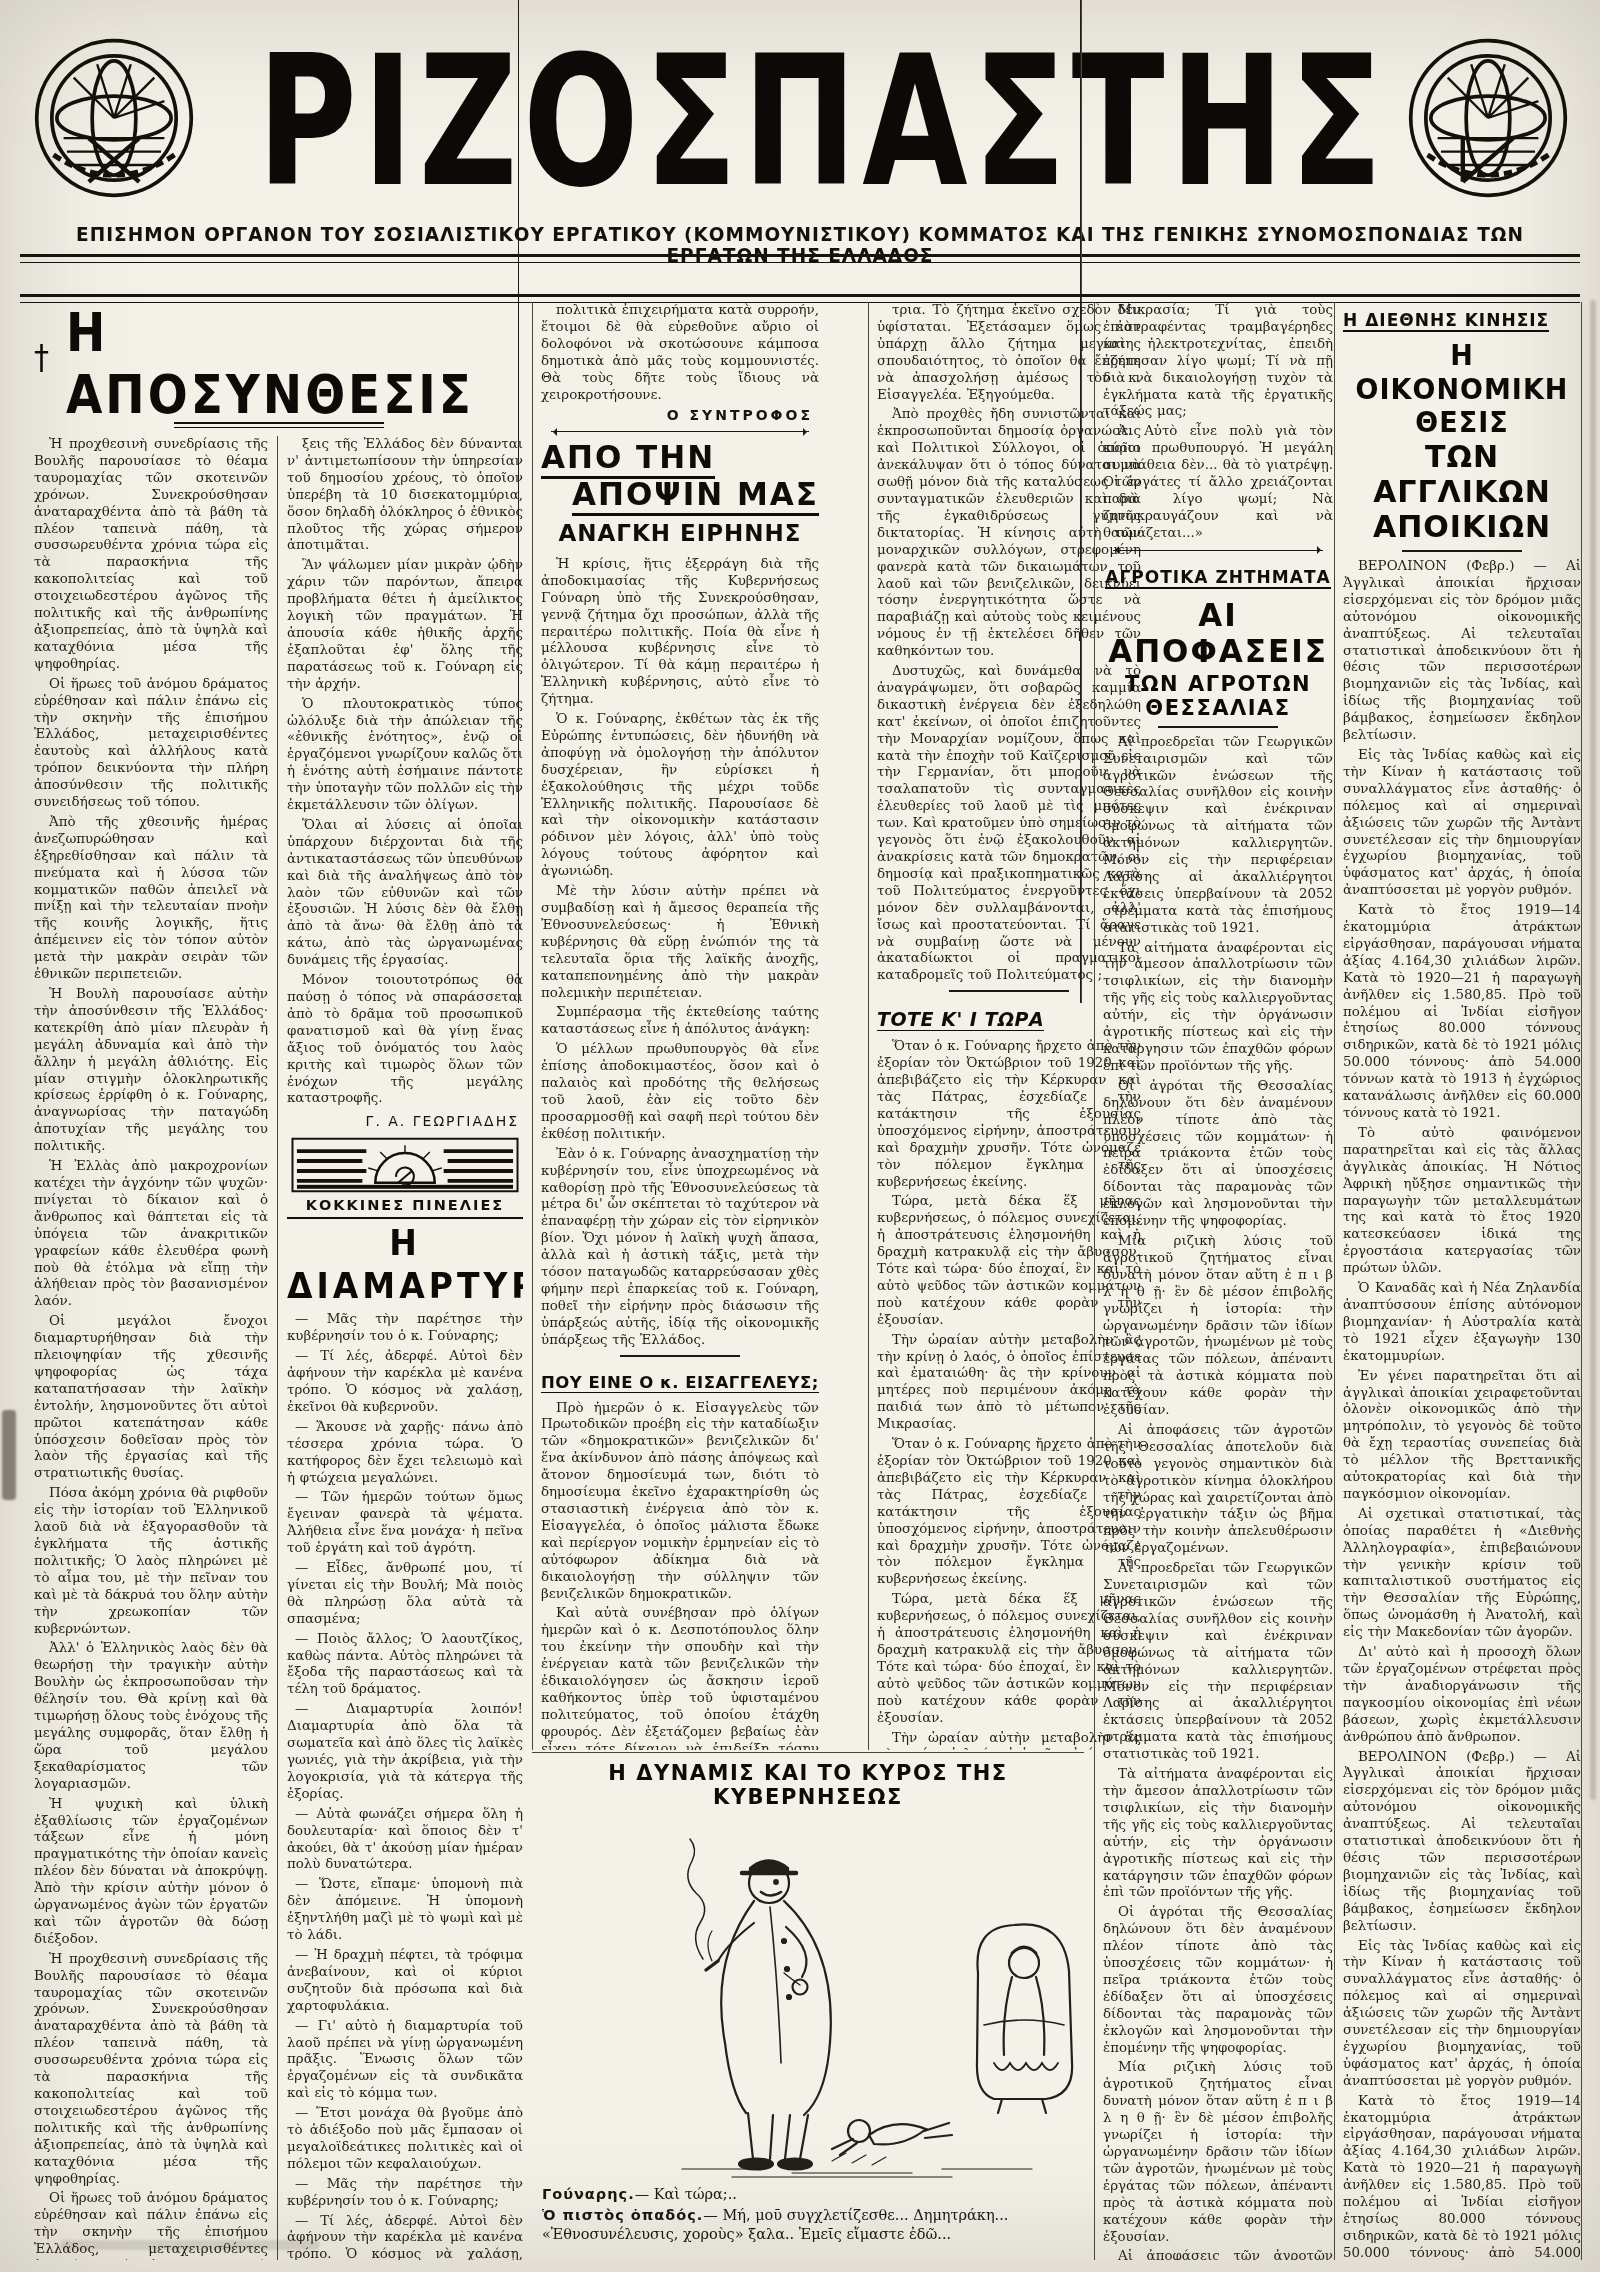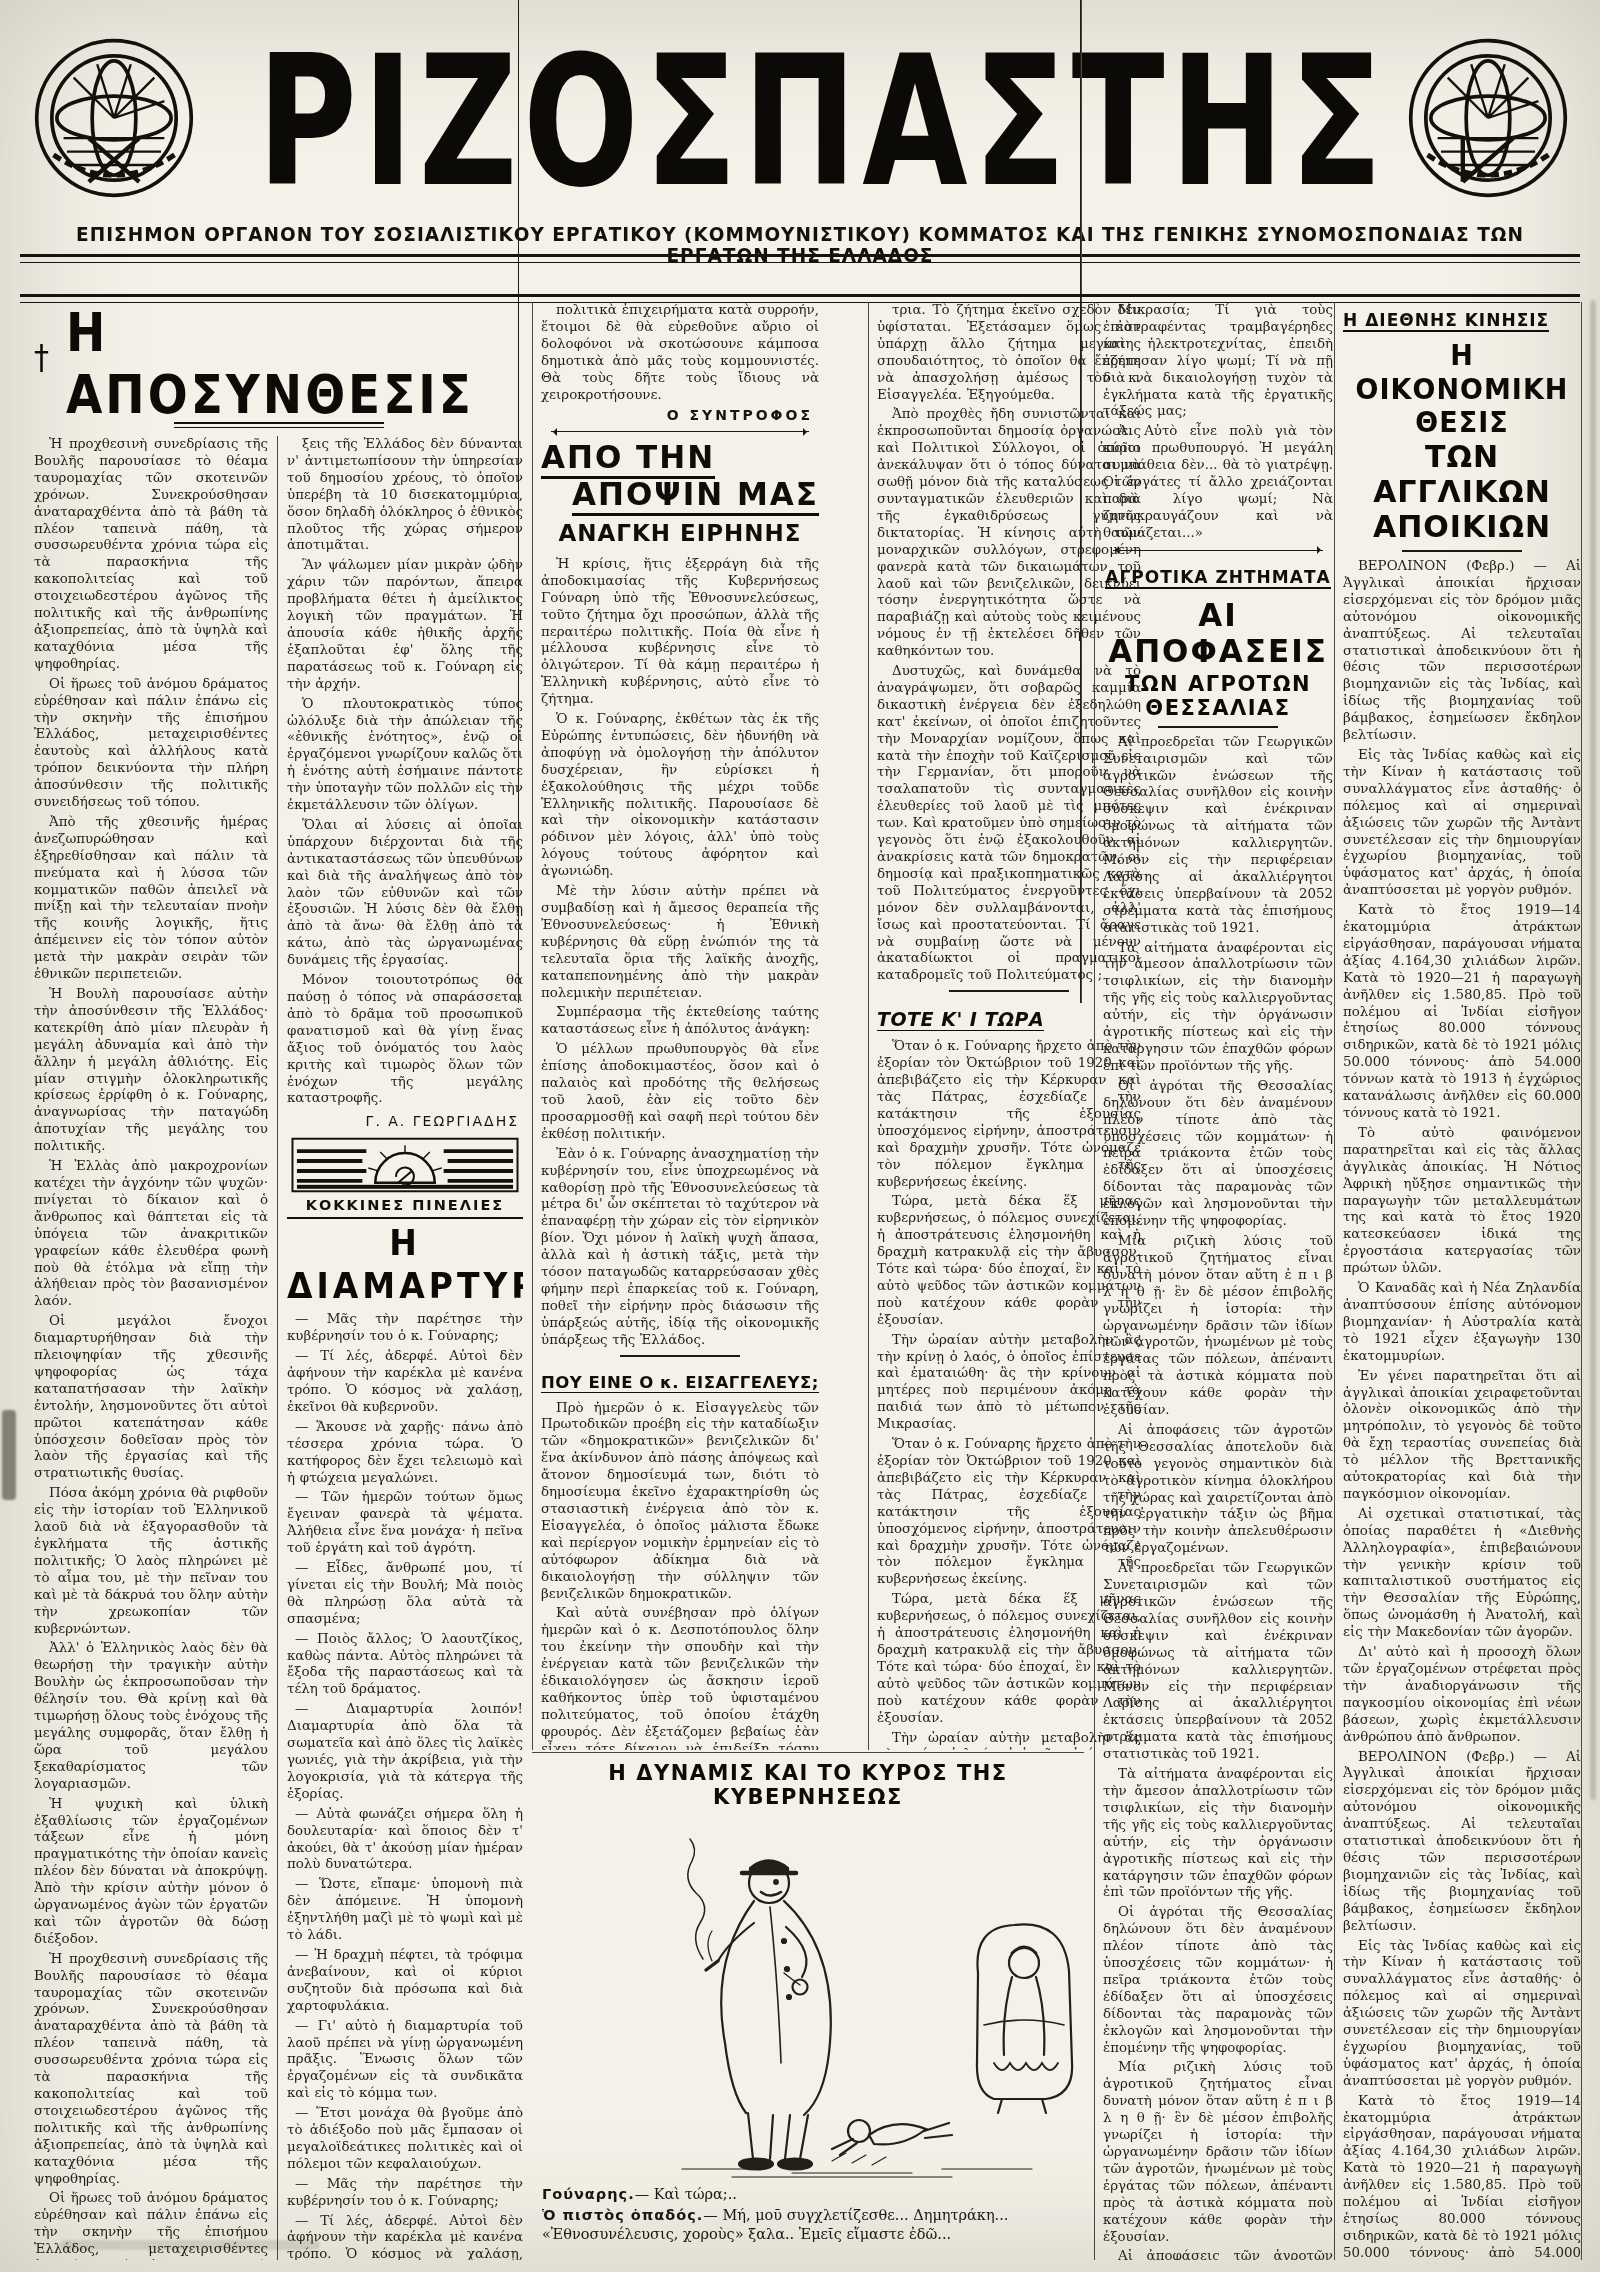--- a/index.html
+++ b/index.html
@@ -190,21 +190,21 @@
   <div class="col c2">
     <div>
         <p>πολιτικὰ ἐπιχειρήματα κατὰ συρροήν, ἕτοιμοι δὲ θὰ εὑρεθοῦνε αὔριο οἱ δολοφόνοι νὰ σκοτώσουνε κάμποσα δημοτικὰ ἀπὸ μᾶς τοὺς κομμουνιστές. Θὰ τοὺς δῆτε τοὺς ἴδιους νὰ χειροκροτήσουνε.</p>
       </div>
     <div class="signoff">Ο ΣΥΝΤΡΟΦΟΣ</div>
     <div class="rule-arrow"></div>
     <div class="sec-line1"><span>ΑΠΟ ΤΗΝ</span></div>
     <div class="sec-line2"><span>ΑΠΟΨΙΝ ΜΑΣ</span></div>
     <div class="h-sub">ΑΝΑΓΚΗ ΕΙΡΗΝΗΣ</div>
     <div>
-        <p>Ἡ κρίσις, ἥτις ἐξερράγη διὰ τῆς ἀποδοκιμασίας τῆς Κυβερνήσεως Γούναρη ὑπὸ τῆς Ἐθνοσυνελεύσεως, τοῦτο ζήτημα ὄχι προσώπων, ἀλλὰ τῆς περαιτέρω πολιτικῆς. Ποία θὰ εἶνε ἡ μέλλουσα κυβέρνησις εἶνε τὸ ὀλιγώτερον. Τί θὰ κάμῃ περαιτέρω ἡ Ἑλληνικὴ κυβέρνησις, αὐτὸ εἶνε τὸ ζήτημα.</p>
+        <p>Ἡ κρίσις, ἥτις ἐξερράγη διὰ τῆς ἀποδοκιμασίας τῆς Κυβερνήσεως Γούναρη ὑπὸ τῆς Συνεκρούσθησαν, γεννᾷ ζήτημα ὄχι προσώπων, ἀλλὰ τῆς περαιτέρω πολιτικῆς. Ποία θὰ εἶνε ἡ μέλλουσα κυβέρνησις εἶνε τὸ ὀλιγώτερον. Τί θὰ κάμῃ περαιτέρω ἡ Ἑλληνικὴ κυβέρνησις, αὐτὸ εἶνε τὸ ζήτημα.</p>
         <p>Ὁ κ. Γούναρης, ἐκθέτων τὰς ἐκ τῆς Εὐρώπης ἐντυπώσεις, δὲν ἠδυνήθη νὰ ἀποφύγῃ νὰ ὁμολογήσῃ τὴν ἀπόλυτον δυσχέρειαν, ἣν εὑρίσκει ἡ ἐξακολούθησις τῆς μέχρι τοῦδε Ἑλληνικῆς πολιτικῆς. Παρουσίασε δὲ καὶ τὴν οἰκονομικὴν κατάστασιν ρόδινον μὲν λόγοις, ἀλλ' ὑπὸ τοὺς λόγους τούτους ἀφόρητον καὶ ἀγωνιώδη.</p>
         <p>Μὲ τὴν λύσιν αὐτὴν πρέπει νὰ συμβαδίσῃ καὶ ἡ ἄμεσος θεραπεία τῆς Ἐθνοσυνελεύσεως· ἡ Ἐθνικὴ κυβέρνησις θὰ εὕρῃ ἐνώπιόν της τὰ τελευταῖα ὅρια τῆς λαϊκῆς ἀνοχῆς, καταπεπονημένης ἀπὸ τὴν μακρὰν πολεμικὴν περιπέτειαν.</p>
         <p>Συμπέρασμα τῆς ἐκτεθείσης ταύτης καταστάσεως εἶνε ἡ ἀπόλυτος ἀνάγκη:</p>
         <p>Ὁ μέλλων πρωθυπουργὸς θὰ εἶνε ἐπίσης ἀποδοκιμαστέος, ὅσον καὶ ὁ παλαιὸς καὶ προδότης τῆς θελήσεως τοῦ λαοῦ, ἐὰν εἰς τοῦτο δὲν προσαρμοσθῇ καὶ σαφῆ περὶ τούτου δὲν ἐκθέσῃ πολιτικήν.</p>
         <p>Ἐὰν ὁ κ. Γούναρης ἀνασχηματίσῃ τὴν κυβέρνησίν του, εἶνε ὑποχρεωμένος νὰ καθορίσῃ πρὸ τῆς Ἐθνοσυνελεύσεως τὰ μέτρα δι' ὧν σκέπτεται τὸ ταχύτερον νὰ ἐπαναφέρῃ τὴν χώραν εἰς τὸν εἰρηνικὸν βίον. Ὄχι μόνον ἡ λαϊκὴ ψυχὴ ἅπασα, ἀλλὰ καὶ ἡ ἀστικὴ τάξις, μετὰ τὴν τόσον παταγωδῶς καταρρεύσασαν χθὲς φήμην περὶ ἐπαρκείας τοῦ κ. Γούναρη, ποθεῖ τὴν εἰρήνην πρὸς διάσωσιν τῆς ὑπάρξεώς αὐτῆς, ἰδίᾳ τῆς οἰκονομικῆς ὑπάρξεως τῆς Ἑλλάδος.</p>
       </div>
     <div class="rule-short"></div>
     <div class="h-small">ΠΟΥ ΕΙΝΕ Ο κ. ΕΙΣΑΓΓΕΛΕΥΣ;</div>
     <div>
         <p>Πρὸ ἡμερῶν ὁ κ. Εἰσαγγελεὺς τῶν Πρωτοδικῶν προέβη εἰς τὴν καταδίωξιν τῶν «δημοκρατικῶν» βενιζελικῶν δι' ἕνα ἀκίνδυνον ἀπὸ πάσης ἀπόψεως καὶ ἄτονον δημοσίευμά των, διότι τὸ δημοσίευμα ἐκεῖνο ἐχαρακτηρίσθη ὡς στασιαστικὴ ἐνέργεια ἀπὸ τὸν κ. Εἰσαγγελέα, ὁ ὁποῖος μάλιστα ἔδωκε καὶ περίεργον νομικὴν ἑρμηνείαν εἰς τὸ αὐτόφωρον ἀδίκημα διὰ νὰ δικαιολογήσῃ τὴν σύλληψιν τῶν βενιζελικῶν δημοκρατικῶν.</p>

